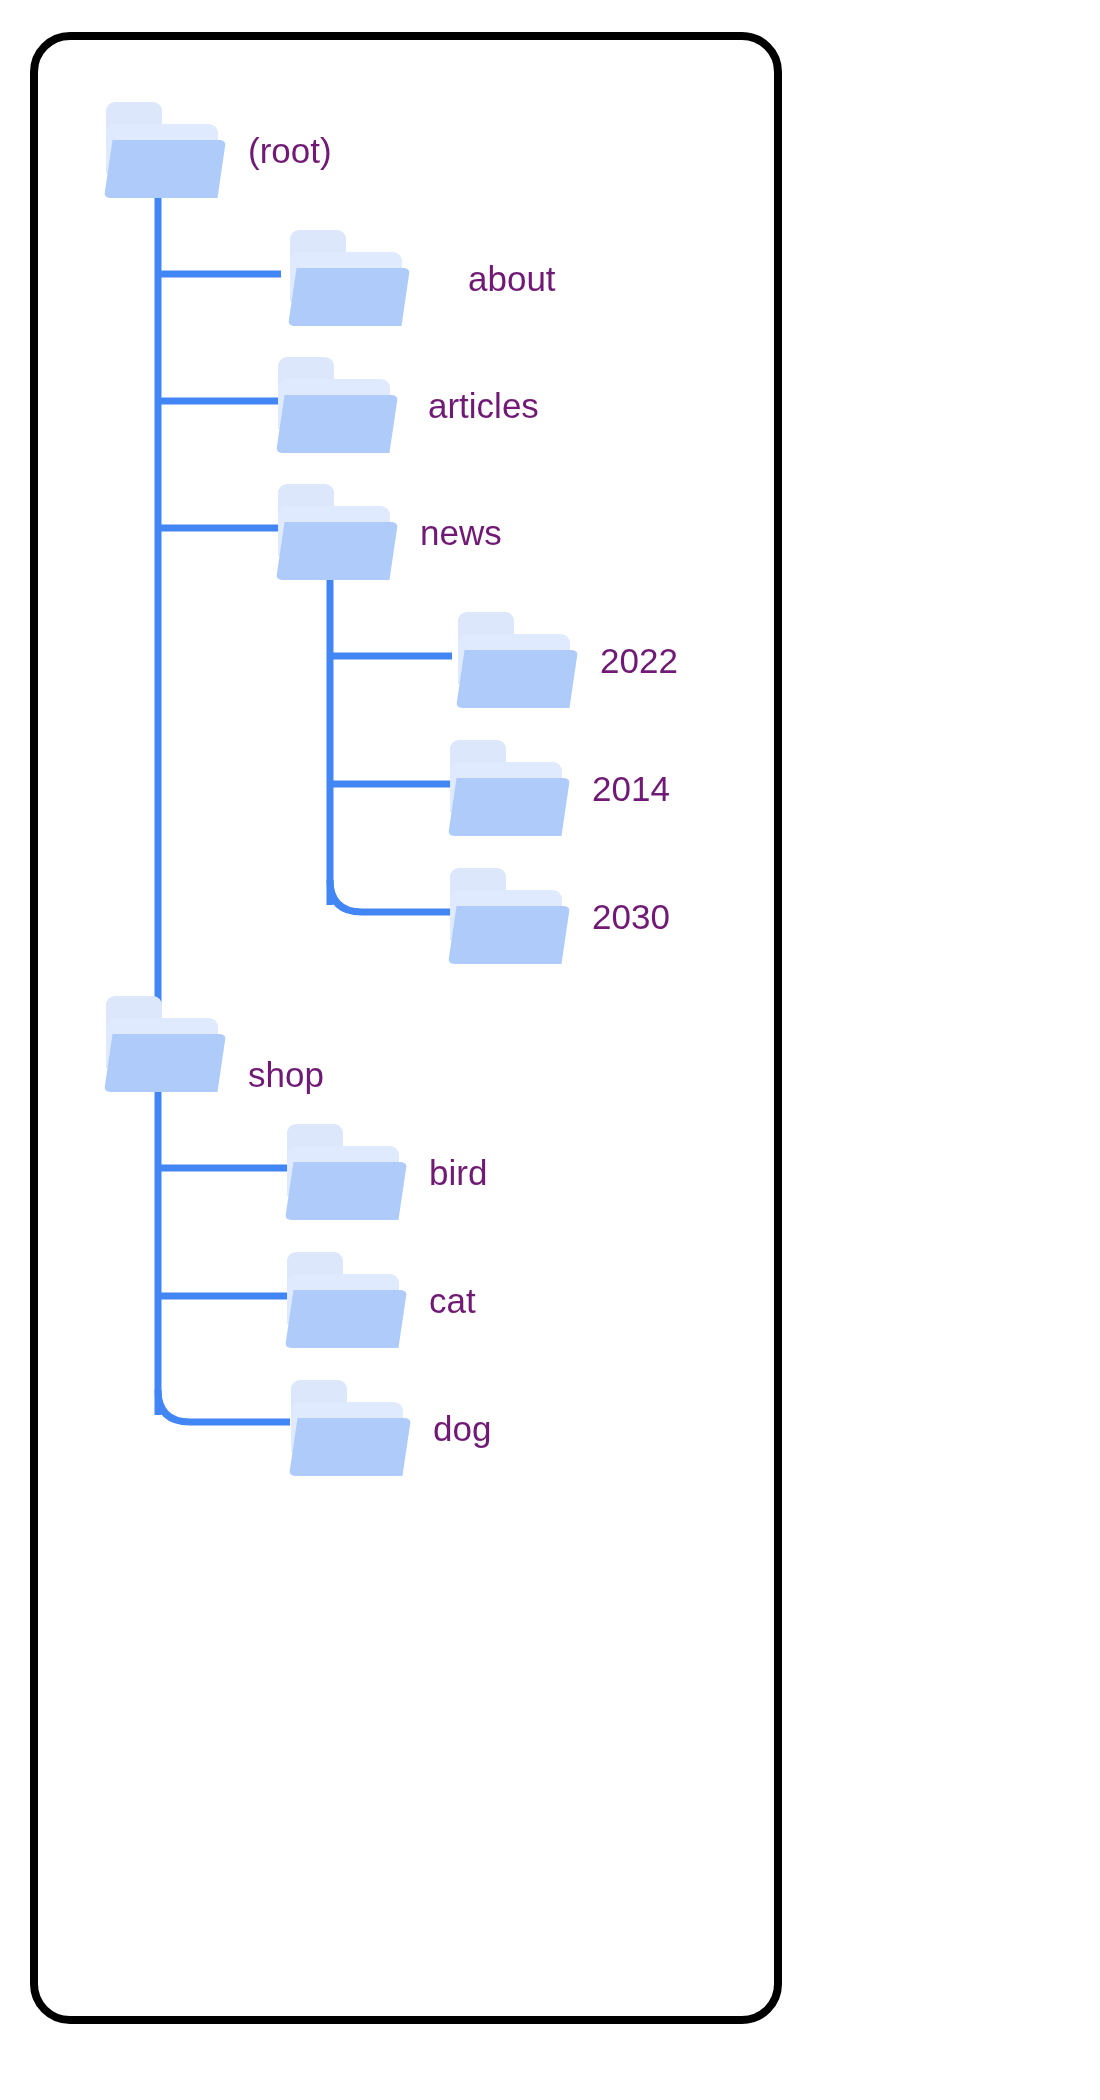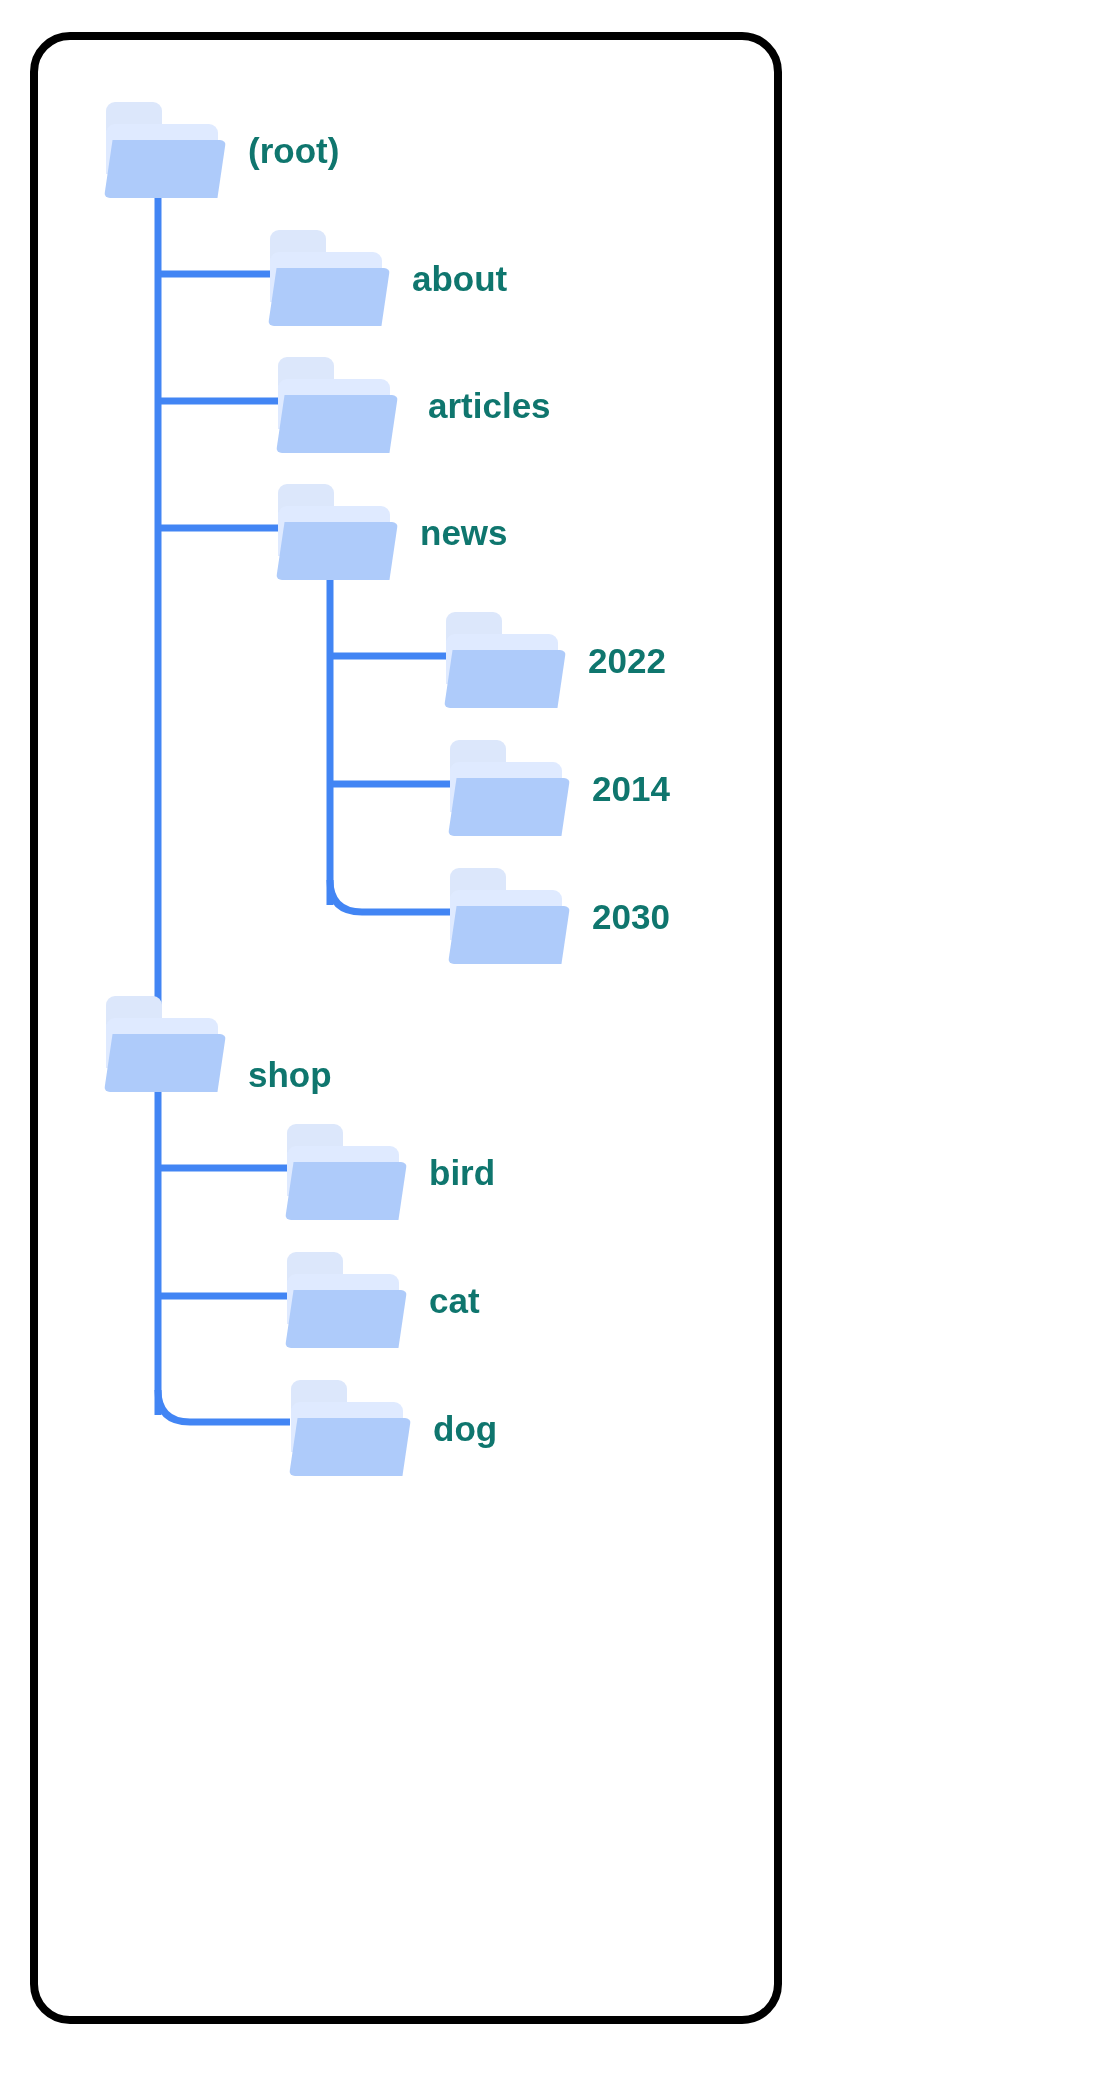--- a/index.html
+++ b/index.html
@@ -50,25 +50,25 @@
   .f-front{
     position:absolute;
     left:0px; top:38px;
     width:122px;height:58px;
     background:#aecbfa;
     clip-path:polygon(7% 0%, 100% 0%, 93% 100%, 0% 100%);
     border-radius:6px;
   }
   .label{
     margin-left:22px;
-    color:#0f766e;
+    color:#701a75;
     font-size:35px;
     line-height:1;
     white-space:nowrap;
-    font-weight:700;
+    font-weight:400;
   }
 </style>
 </head>
 <body>
 
 <div id="card"></div>
 
 <svg id="canvas" viewBox="0 0 1100 2100" xmlns="http://www.w3.org/2000/svg">
   <g fill="none" stroke="#4285f4" stroke-width="7" stroke-linecap="butt">
 
@@ -95,21 +95,21 @@
 
 <div class="node" style="left:104px;top:102px;">
   <div class="folder">
     <div class="f-tab"></div>
     <div class="f-mid"></div>
     <div class="f-front"></div>
   </div>
   <div class="label">(root)</div>
 </div>
 
-<div class="node" style="left:268px;top:230px;">
+<div class="node" style="left:288px;top:230px;gap:36px;">
   <div class="folder">
     <div class="f-tab"></div>
     <div class="f-mid"></div>
     <div class="f-front"></div>
   </div>
   <div class="label">about</div>
 </div>
 
 <div class="node" style="left:276px;top:357px;gap:8px;">
   <div class="folder">
@@ -122,21 +122,21 @@
 
 <div class="node" style="left:276px;top:484px;text-align:center;">
   <div class="folder">
     <div class="f-tab"></div>
     <div class="f-mid"></div>
     <div class="f-front"></div>
   </div>
   <div class="label">news</div>
 </div>
 
-<div class="node" style="left:444px;top:612px;">
+<div class="node" style="left:456px;top:612px;">
   <div class="folder">
     <div class="f-tab"></div>
     <div class="f-mid"></div>
     <div class="f-front"></div>
   </div>
   <div class="label">2022</div>
 </div>
 
 <div class="node" style="left:448px;top:740px;">
   <div class="folder">

